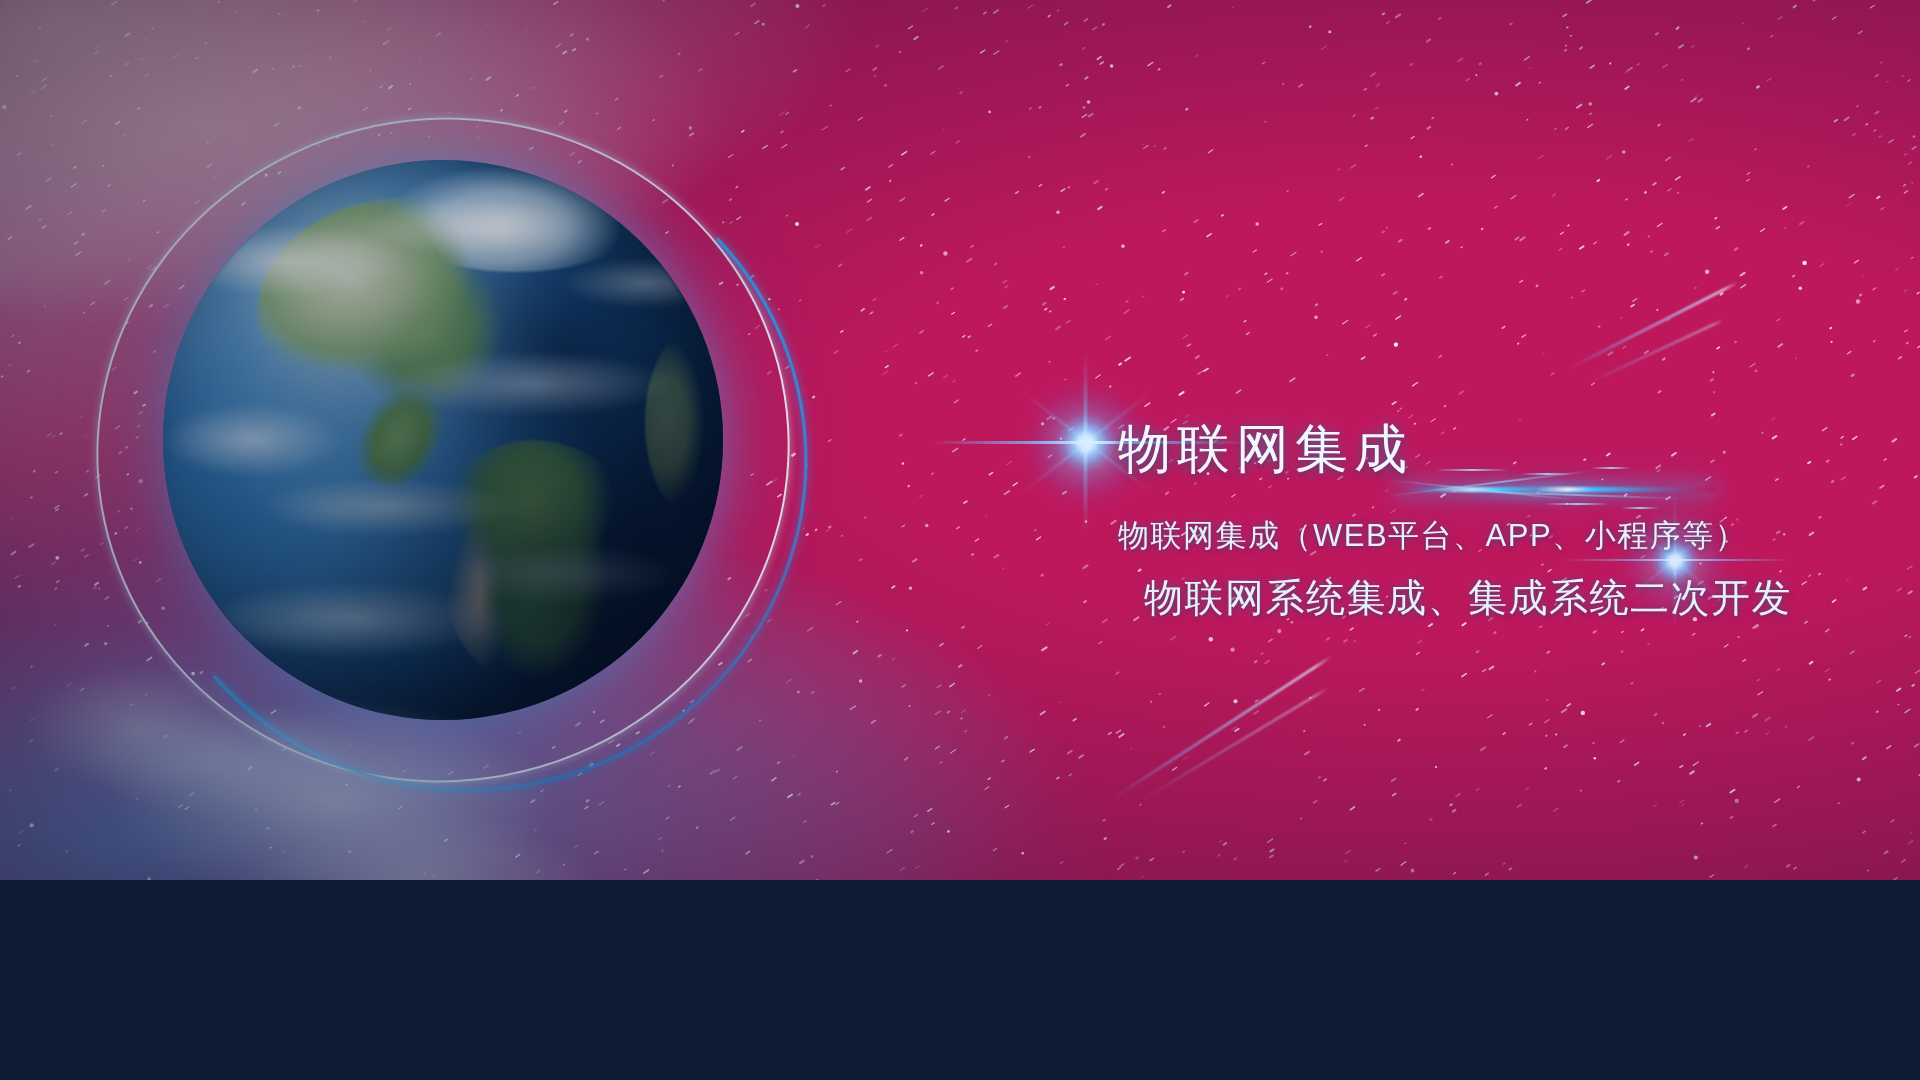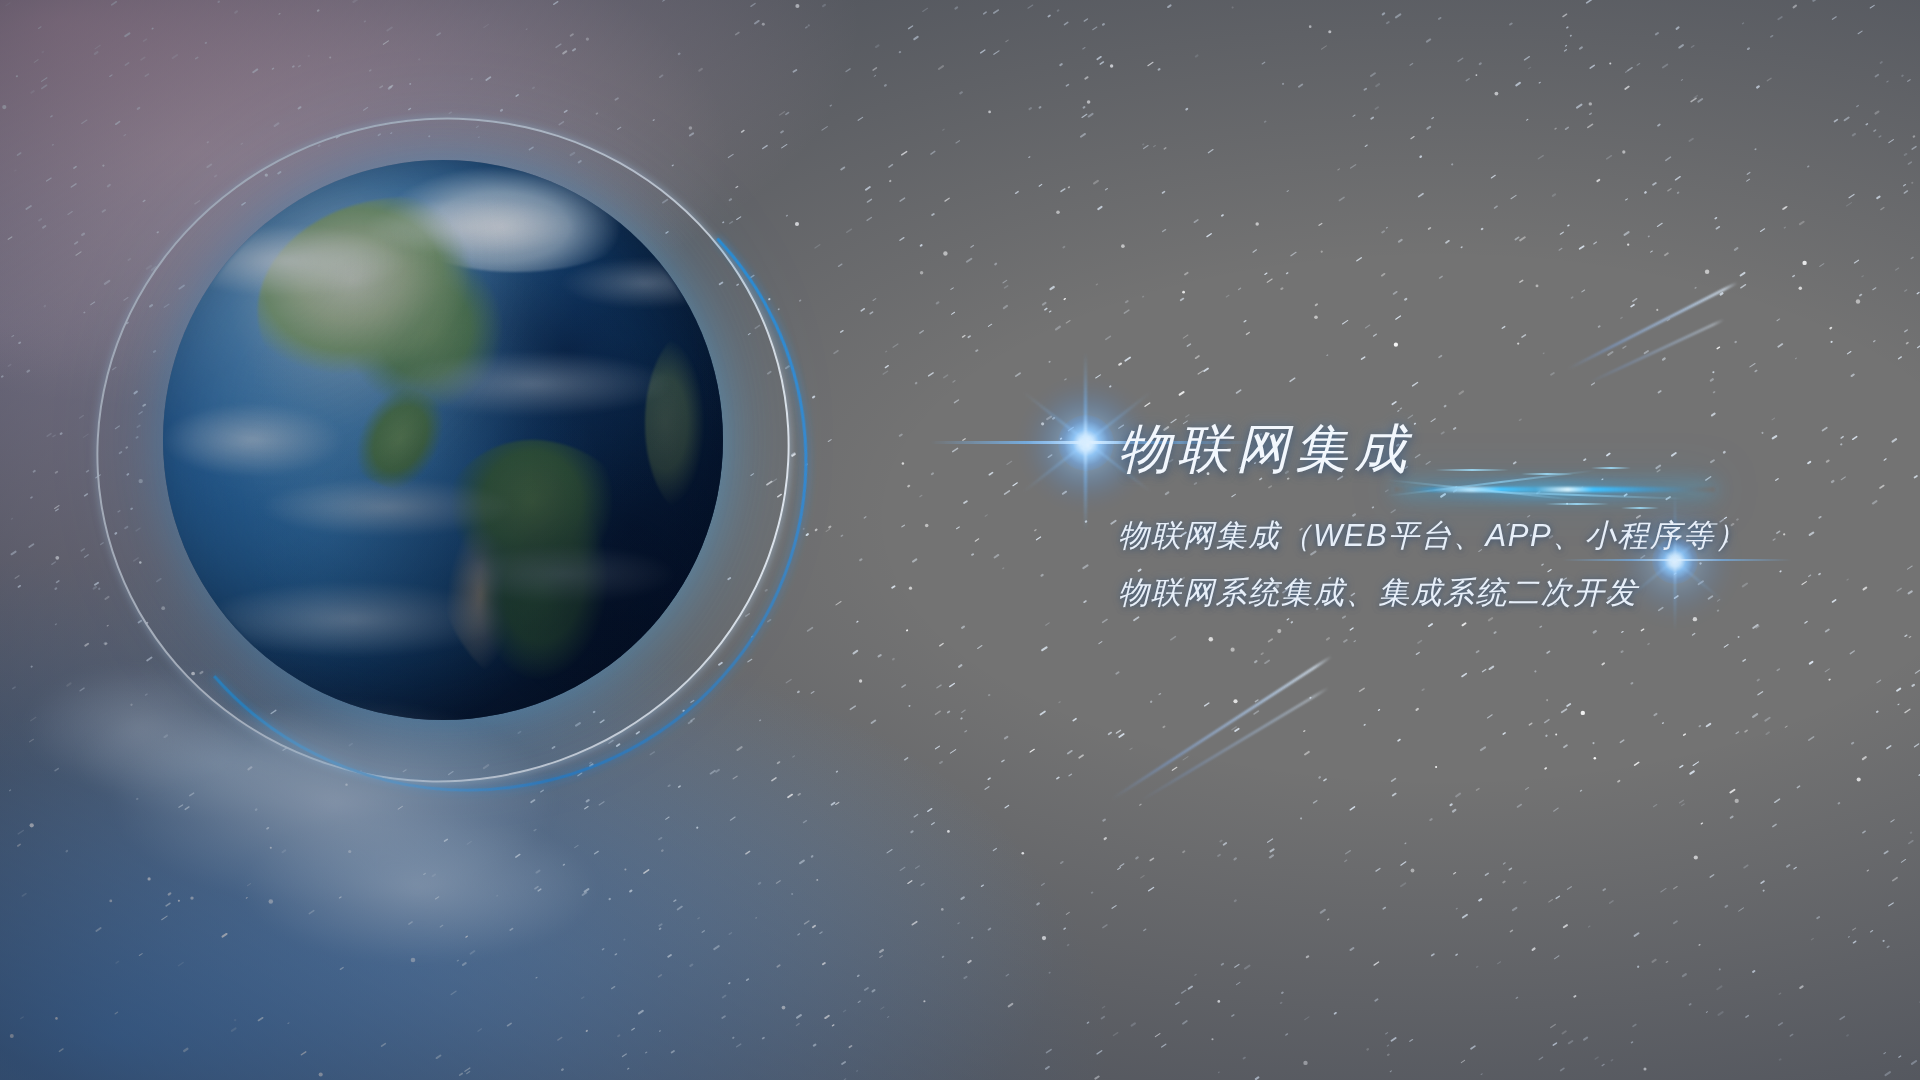--- a/index.html
+++ b/index.html
@@ -4,25 +4,24 @@
 <title>IoT Integration Banner</title>
 <style>
   html, body {
     margin: 0;
     padding: 0;
     background: #0d1b33;
   }
   #stage {
     position: relative;
     width: 1920px;
-    height: 1080px;
+    height: 880px;
     overflow: hidden;
     font-family: "Liberation Sans", "DejaVu Sans", sans-serif;
-    background: #737373;
-    font-style: italic;
+    background: #be185d;
   }
   .layer { position: absolute; inset: 0; pointer-events: none; }
 
   
   #sky-base {
     background:
       radial-gradient(120% 100% at 88% 8%,  #0e1f45 0%, rgba(14,31,69,0) 62%),
       radial-gradient(110% 95%  at 95% 95%, #1d3a76 0%, rgba(29,58,118,0) 60%),
       radial-gradient(130% 110% at 20% 85%, #2a63ad 0%, rgba(42,99,173,0) 58%),
       radial-gradient(90%  80%  at 2%  6%,  #b9a7bd 0%, rgba(185,167,189,0) 46%),
@@ -274,27 +273,28 @@
     font-size: 31px;
     line-height: 1.25;
     letter-spacing: 1.5px;
     color: #e7eff9;
     font-weight: 400;
     text-shadow: 0 0 10px rgba(110,180,250,0.35), 0 1px 6px rgba(8,22,50,0.6);
     white-space: nowrap;
   }
   #subline-2 {
     margin-top: 19px;
-    font-size: 31px;
+    font-size: 39px;
     line-height: 1.25;
     letter-spacing: 1.5px;
     color: #e7eff9;
     font-weight: 400;
     text-shadow: 0 0 10px rgba(110,180,250,0.35), 0 1px 6px rgba(8,22,50,0.6);
     white-space: nowrap;
+    text-align: center;
   }
 </style>
 </head>
 <body>
 
 <div id="stage">
 
   <div class="layer" id="sky-base"></div>
   <div class="layer" id="sky-tint"></div>
   <div class="layer" id="sky-lower-left"></div>

